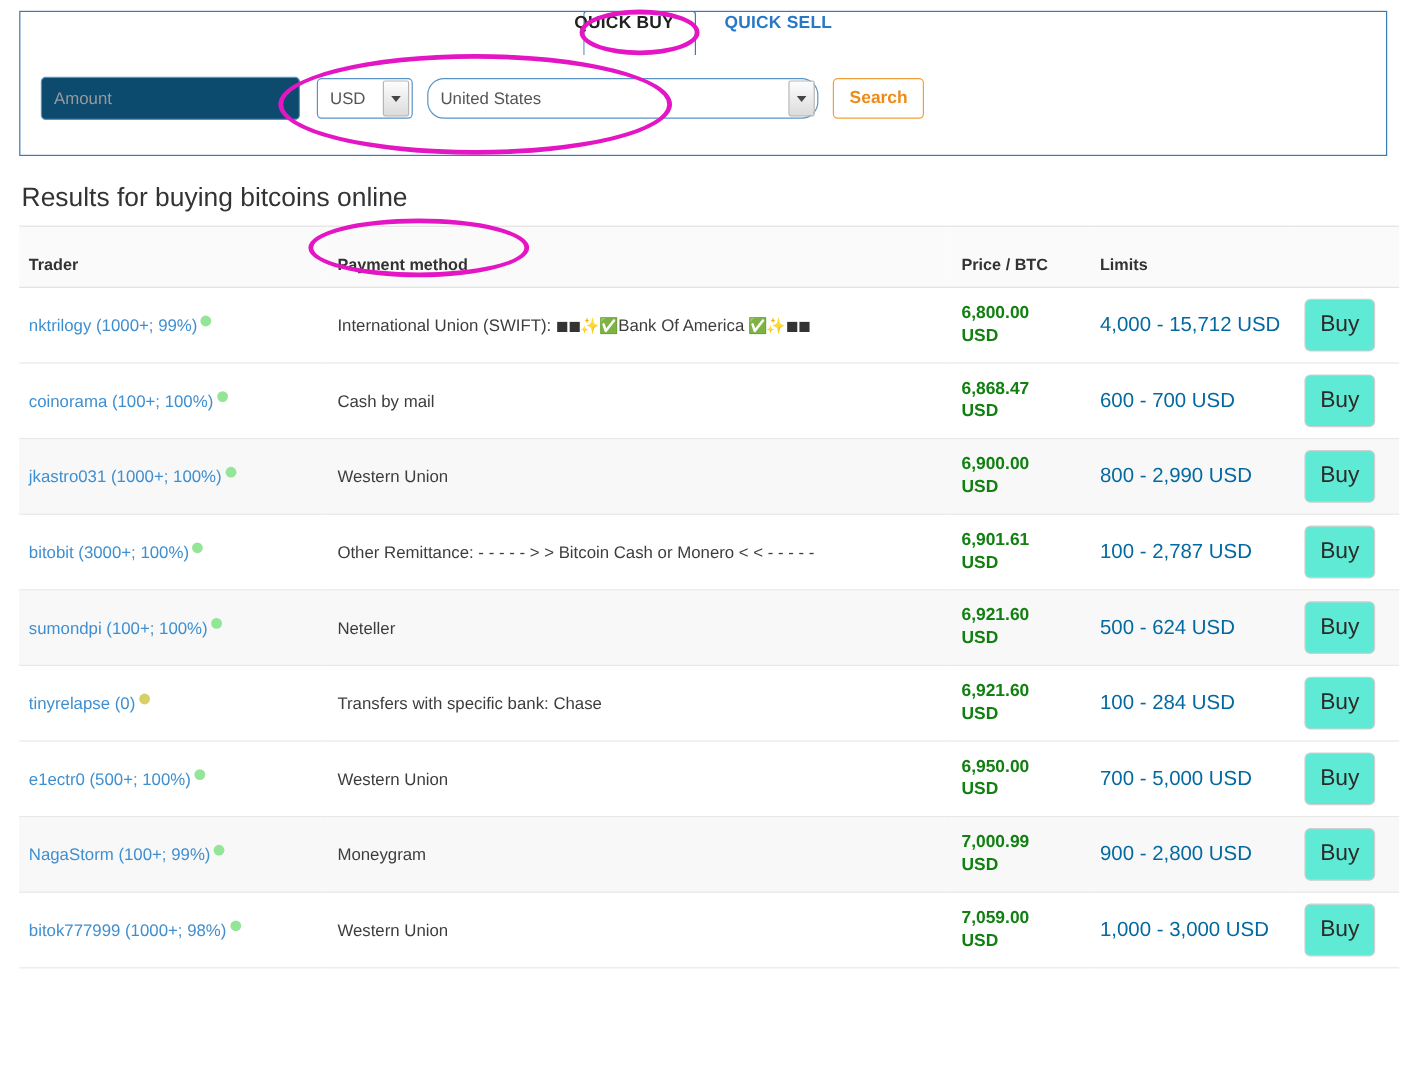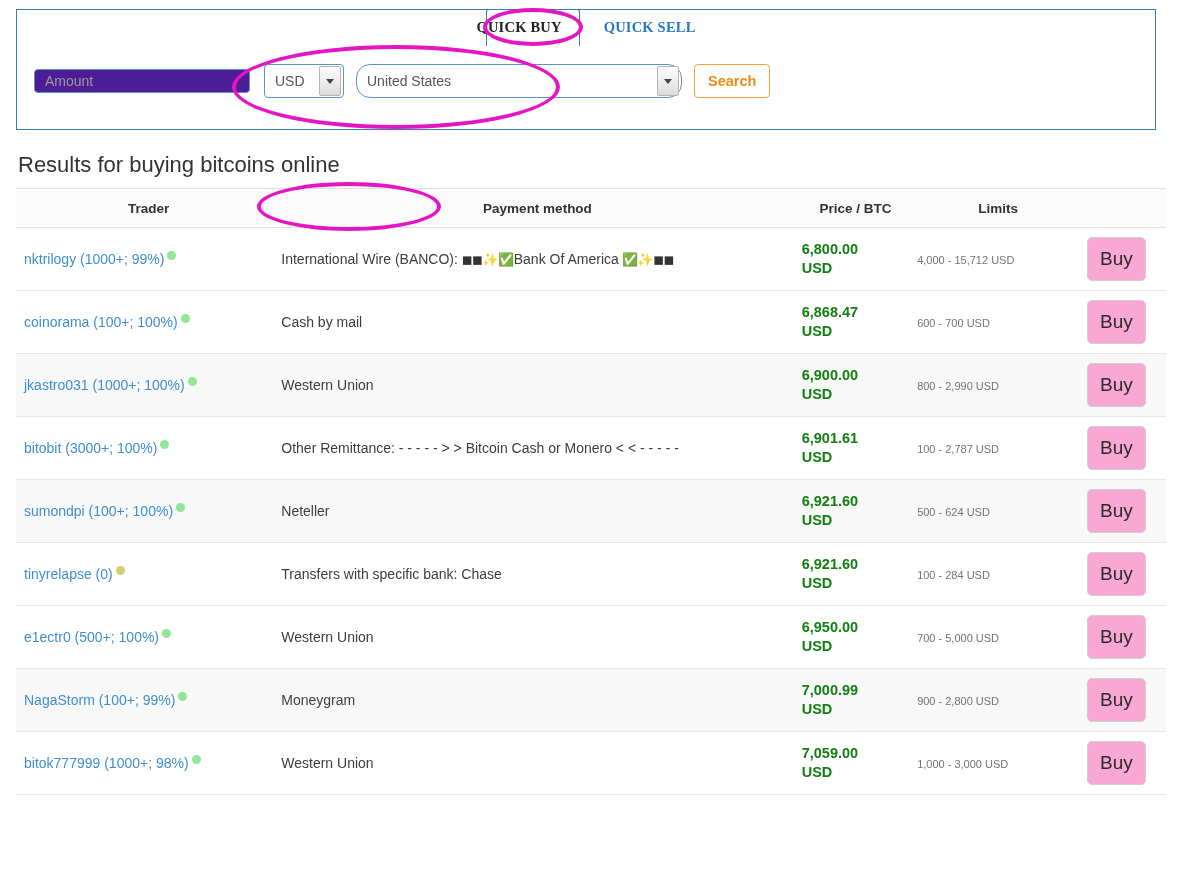--- a/index.html
+++ b/index.html
@@ -39,23 +39,21 @@
     justify-content: center;
   }
   .tab-strip {
     position: absolute;
     left: 0;
     top: 0;
     width: 100%;
     height: 36px;
     display: flex;
     justify-content: center;
-    align-items: center;
     gap: 34px;
-    font-family: Liberation Serif, serif;
   }
   .tab {
     font-size: 14.5px;
     font-weight: bold;
     letter-spacing: .2px;
     padding: 2px 4px;
     cursor: pointer;
   }
   .tab.active { color: #222222; }
   .tab.inactive { color: #2878c8; }
@@ -80,24 +78,24 @@
     position: absolute;
     left: 34px;
     top: 64px;
     display: flex;
     align-items: center;
     gap: 0px;
   }
 
   .fld {
     box-sizing: border-box;
-    height: 24px;
+    height: 36px;
     border: 1px solid #5a93c6;
     border-radius: 4px;
-    background: #4c1d95;
+    background: #0c4a6e;
     font-family: "Liberation Sans", sans-serif;
     font-size: 14px;
     color: #555555;
     display: flex;
     align-items: center;
     padding: 0 10px;
   }
   .fld.amount { width: 216px; color: #9a9a9a; }
   .sel {
     box-sizing: border-box;
@@ -172,25 +170,25 @@
     left: 16px;
     top: 188px;
     width: 1150px;
     border-collapse: collapse;
     font-size: 14px;
   }
   table.offers thead th {
     background: #fafafa;
     border-top: 1px solid #e2e2e2;
     border-bottom: 1px solid #e2e2e2;
-    text-align: center;
+    text-align: left;
     font-size: 13.5px;
     font-weight: bold;
     color: #333333;
-    padding: 10px 0 10px 8px;
+    padding: 22px 0 10px 8px;
     height: 18px;
   }
   table.offers tbody td {
     border-bottom: 1px solid #e8e8e8;
     padding: 8px 0 8px 8px;
     vertical-align: middle;
     height: 46px;
   }
   table.offers tbody tr.alt td { background: #f8f8f8; }
 
@@ -219,29 +217,29 @@
 
   .pay-text { color: #3d3d3d; font-size: 14px; }
   .emo { font-size: 13px; letter-spacing: -0.5px; }
 
   .price {
     color: #118011;
     font-weight: bold;
     font-size: 14.5px;
     line-height: 19px;
   }
-  .limits { color: #737373; font-size: 11px; }
+  .limits { color: #0369a1; font-size: 17px; }
 
   .buy-btn {
     box-sizing: border-box;
     width: 59px;
     height: 44px;
     border: 1px solid #cfcfcf;
     border-radius: 5px;
-    background: #f9a8d4;
+    background: #5eead4;
     color: #2b2b2b;
     font-family: "Liberation Sans", sans-serif;
     font-size: 19px;
     cursor: pointer;
     display: flex;
     align-items: center;
     justify-content: center;
   }
 
   
@@ -298,21 +296,21 @@
       <th class="c-trader">Trader</th>
       <th class="c-pay">Payment method</th>
       <th class="c-price">Price / BTC</th>
       <th class="c-limits">Limits</th>
       <th class="c-act"></th>
     </tr>
   </thead>
   <tbody id="offers-body">
       <tr>
         <td class="c-trader"><span class="trader-link">nktrilogy (1000+; 99%)</span><span class="dot green"></span></td>
-        <td class="c-pay"><span class="pay-text">International Wire (BANCO): </span><span class="emo">◼◼✨✅</span><span class="pay-text">Bank Of America</span><span class="emo"> ✅✨◼◼</span></td>
+        <td class="c-pay"><span class="pay-text">International Union (SWIFT): </span><span class="emo">◼◼✨✅</span><span class="pay-text">Bank Of America</span><span class="emo"> ✅✨◼◼</span></td>
         <td class="c-price">
           <div class="price">6,800.00</div>
           <div class="price">USD</div>
         </td>
         <td class="c-limits"><span class="limits">4,000 - 15,712 USD</span></td>
         <td class="c-act">
           <div class="buy-btn">Buy</div>
         </td>
       </tr>
       <tr>

